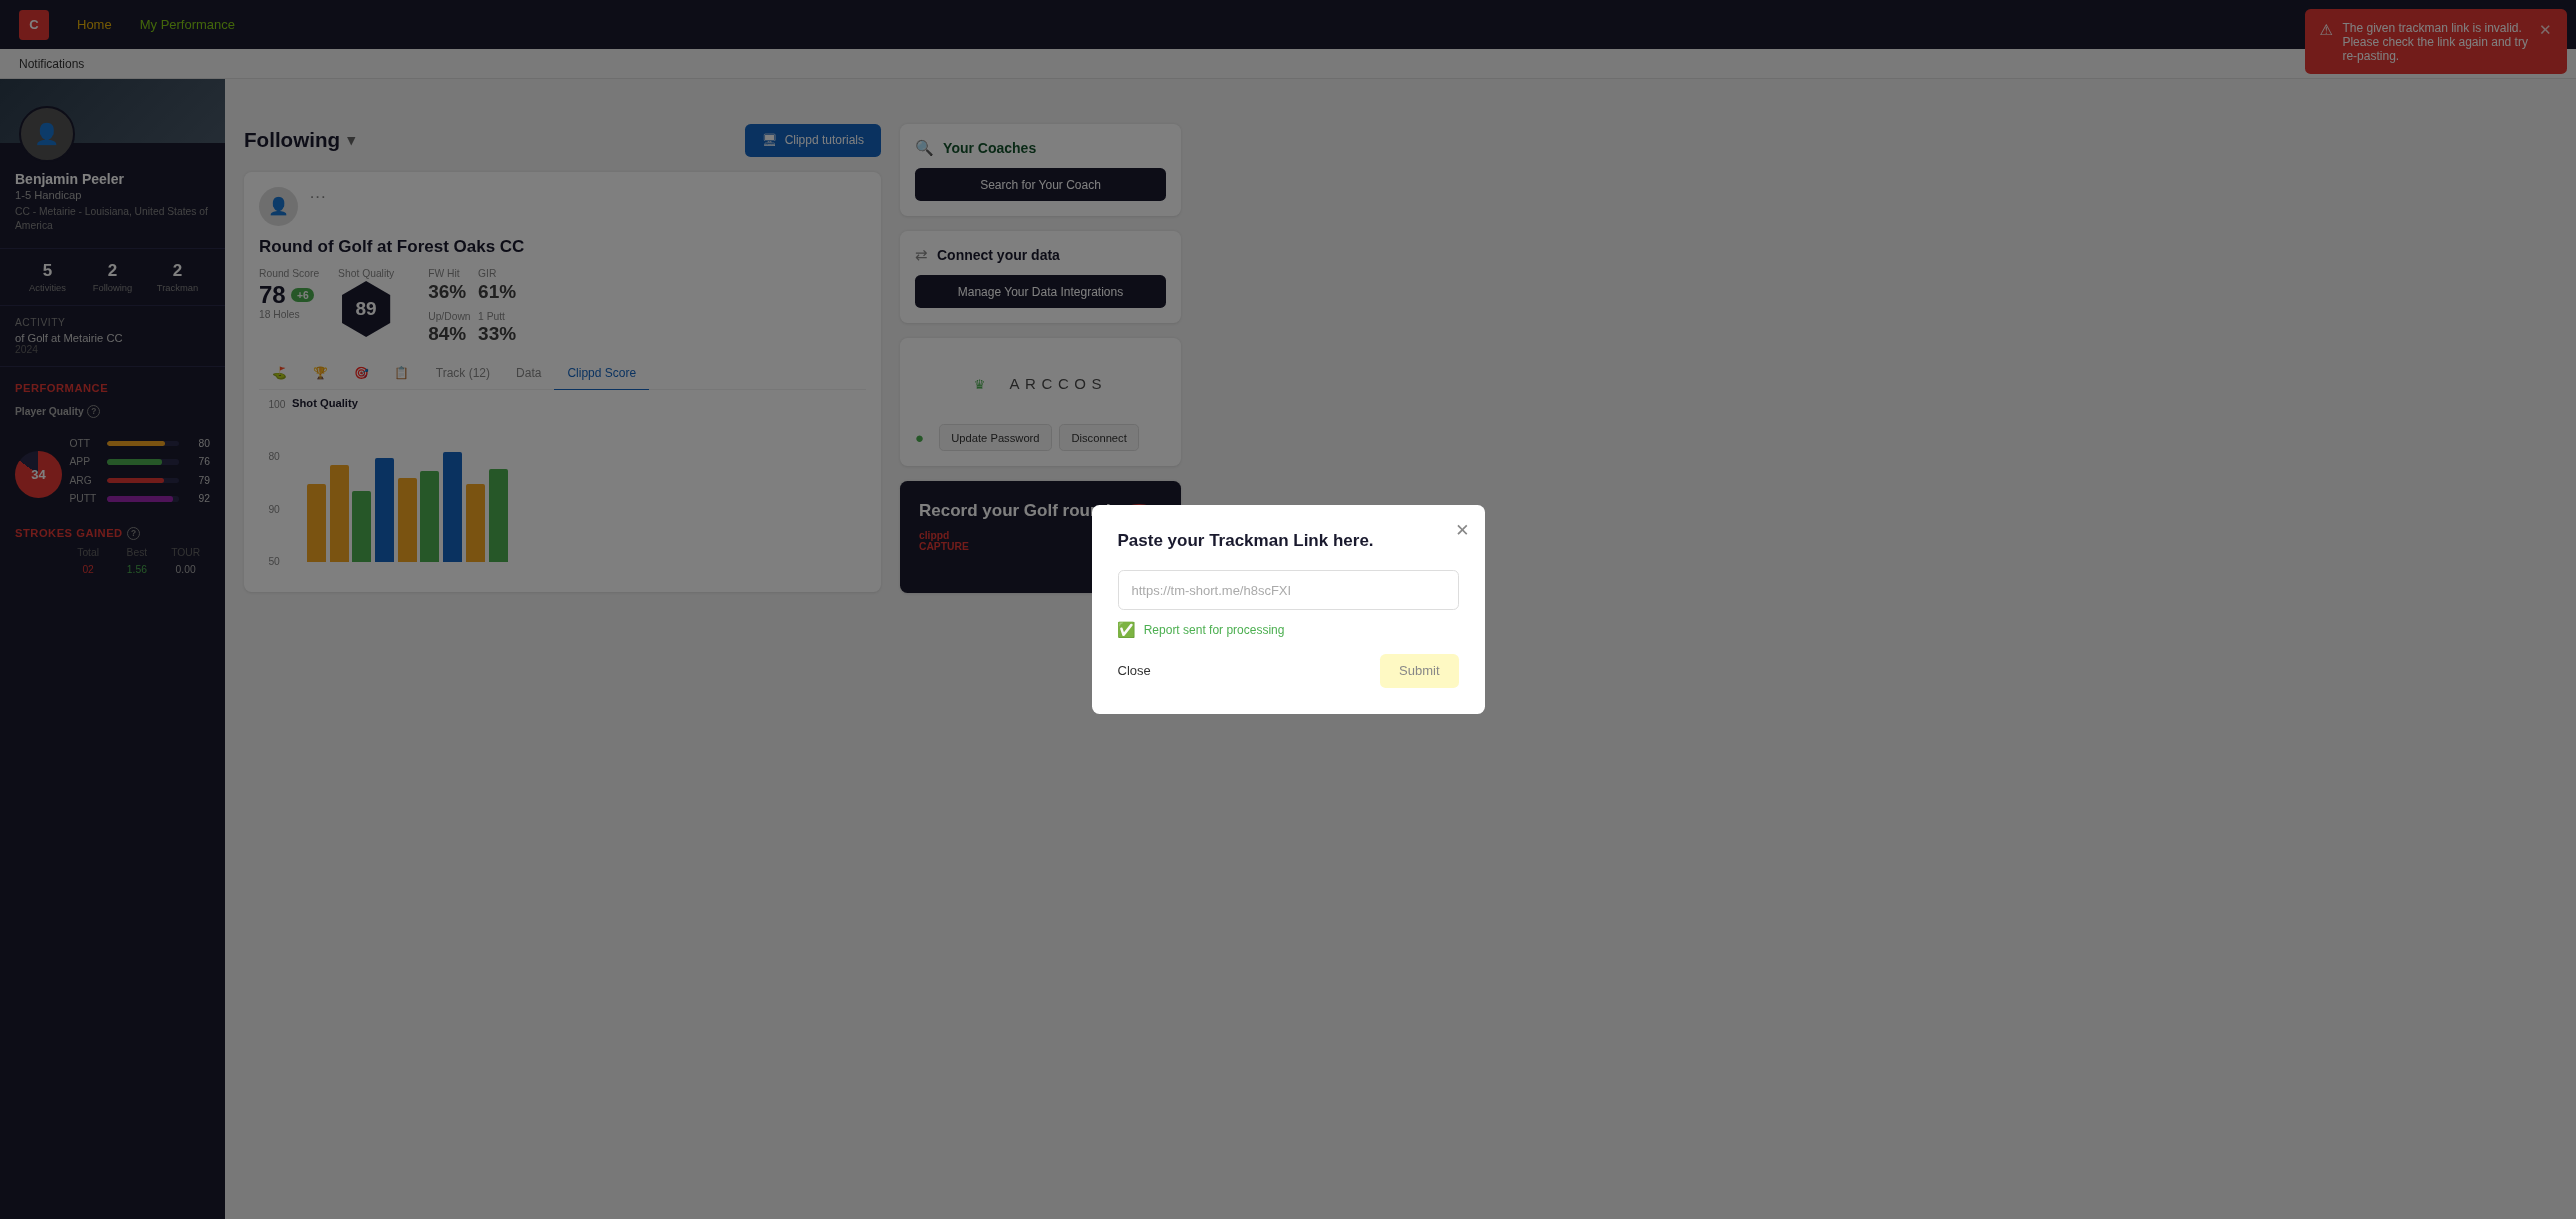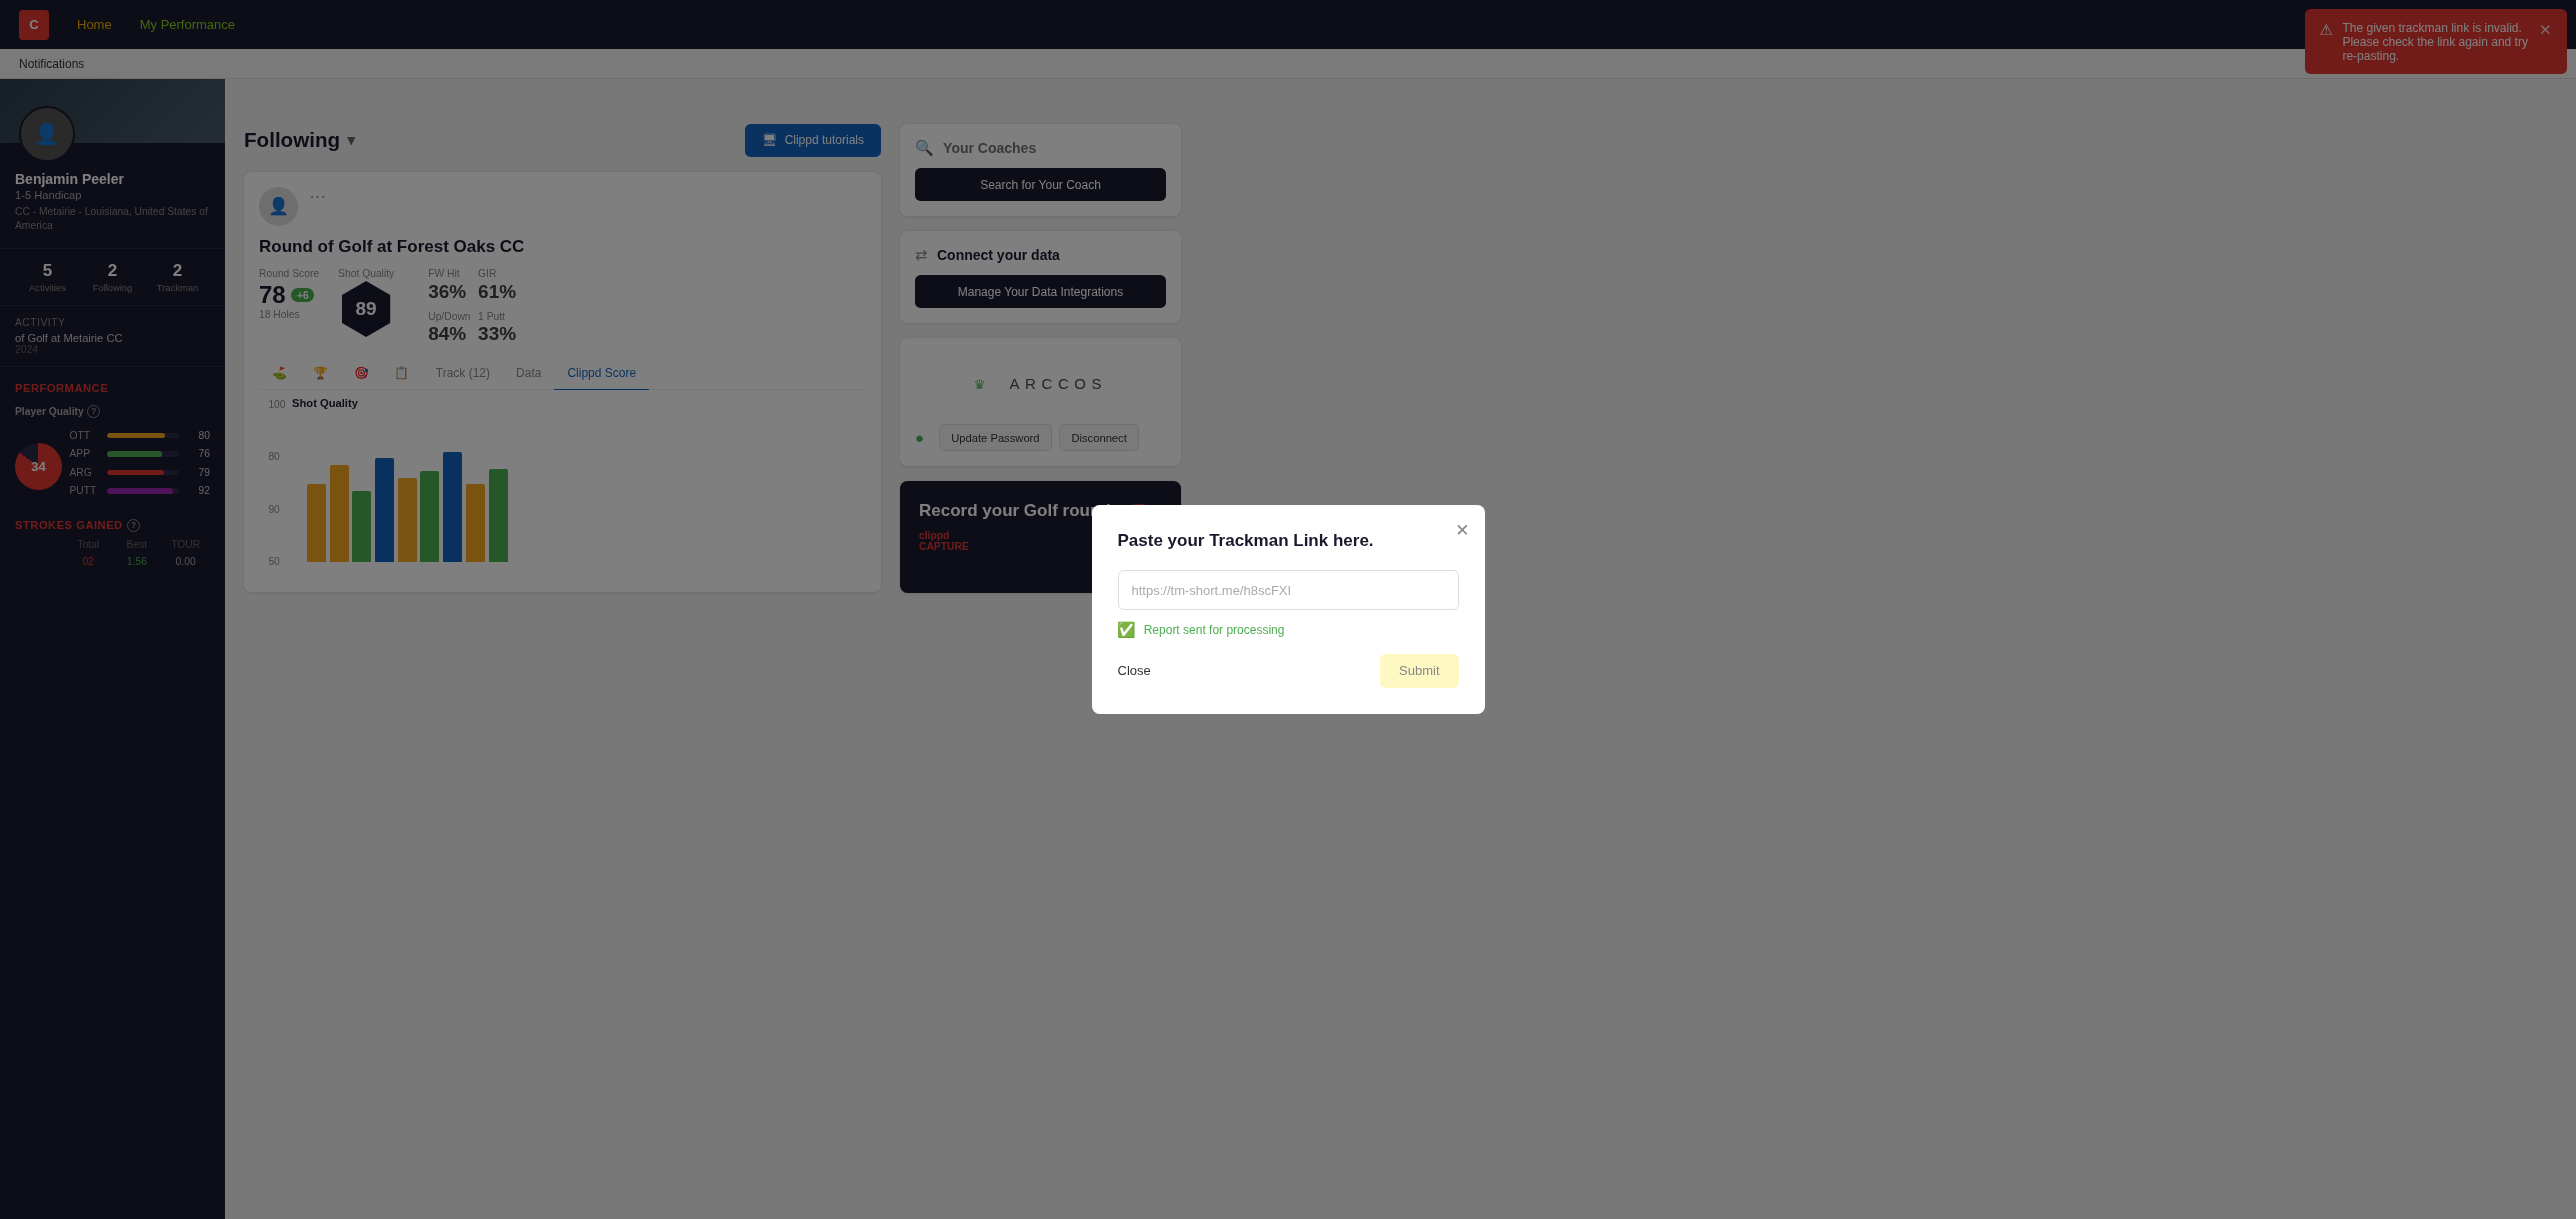--- a/index.html
+++ b/index.html
@@ -455,21 +455,21 @@
     }
     .coaches-header {
       display: flex;
       align-items: center;
       gap: 9.4px;
       margin-bottom: 11.2px;
     }
     .coaches-title {
       font-size: 14px;
       font-weight: 600;
-      color: #737373;
+      color: #14532d;
     }
     .coaches-search-icon { color: #888; font-size: 15px; }
     .search-coach-btn {
       width: 100%;
       background: #1a1a2e;
       color: white;
       border: none;
       padding: 9.4px;
       border-radius: 5.6px;
       font-size: 12px;
@@ -746,21 +746,21 @@
 
     <div class="sidebar-activity">
       <div class="sidebar-activity-title">Activity</div>
       <div class="sidebar-activity-item">of Golf at Metairie CC</div>
       <div class="sidebar-activity-date">2024</div>
     </div>
 
     <div class="sidebar-section">
       <div class="sidebar-section-title">Performance</div>
 
-      <div class="sidebar-section-title" style="font-size:10.3px; color:#aaa; text-transform:none; letter-spacing:0; margin-bottom:12px; display:flex; align-items:center; gap:3.7px;">
+      <div class="sidebar-section-title" style="font-size:10.3px; color:#aaa; text-transform:none; letter-spacing:0; margin-bottom:20px; display:flex; align-items:center; gap:3.7px;">
         <span>Player Quality</span>
         <span class="info-icon">?</span>
       </div>
 
       <div class="pq-section">
         <div class="pq-circle">
           <span>34</span>
         </div>
         <div class="pq-bars">
           <div class="player-quality-item">

